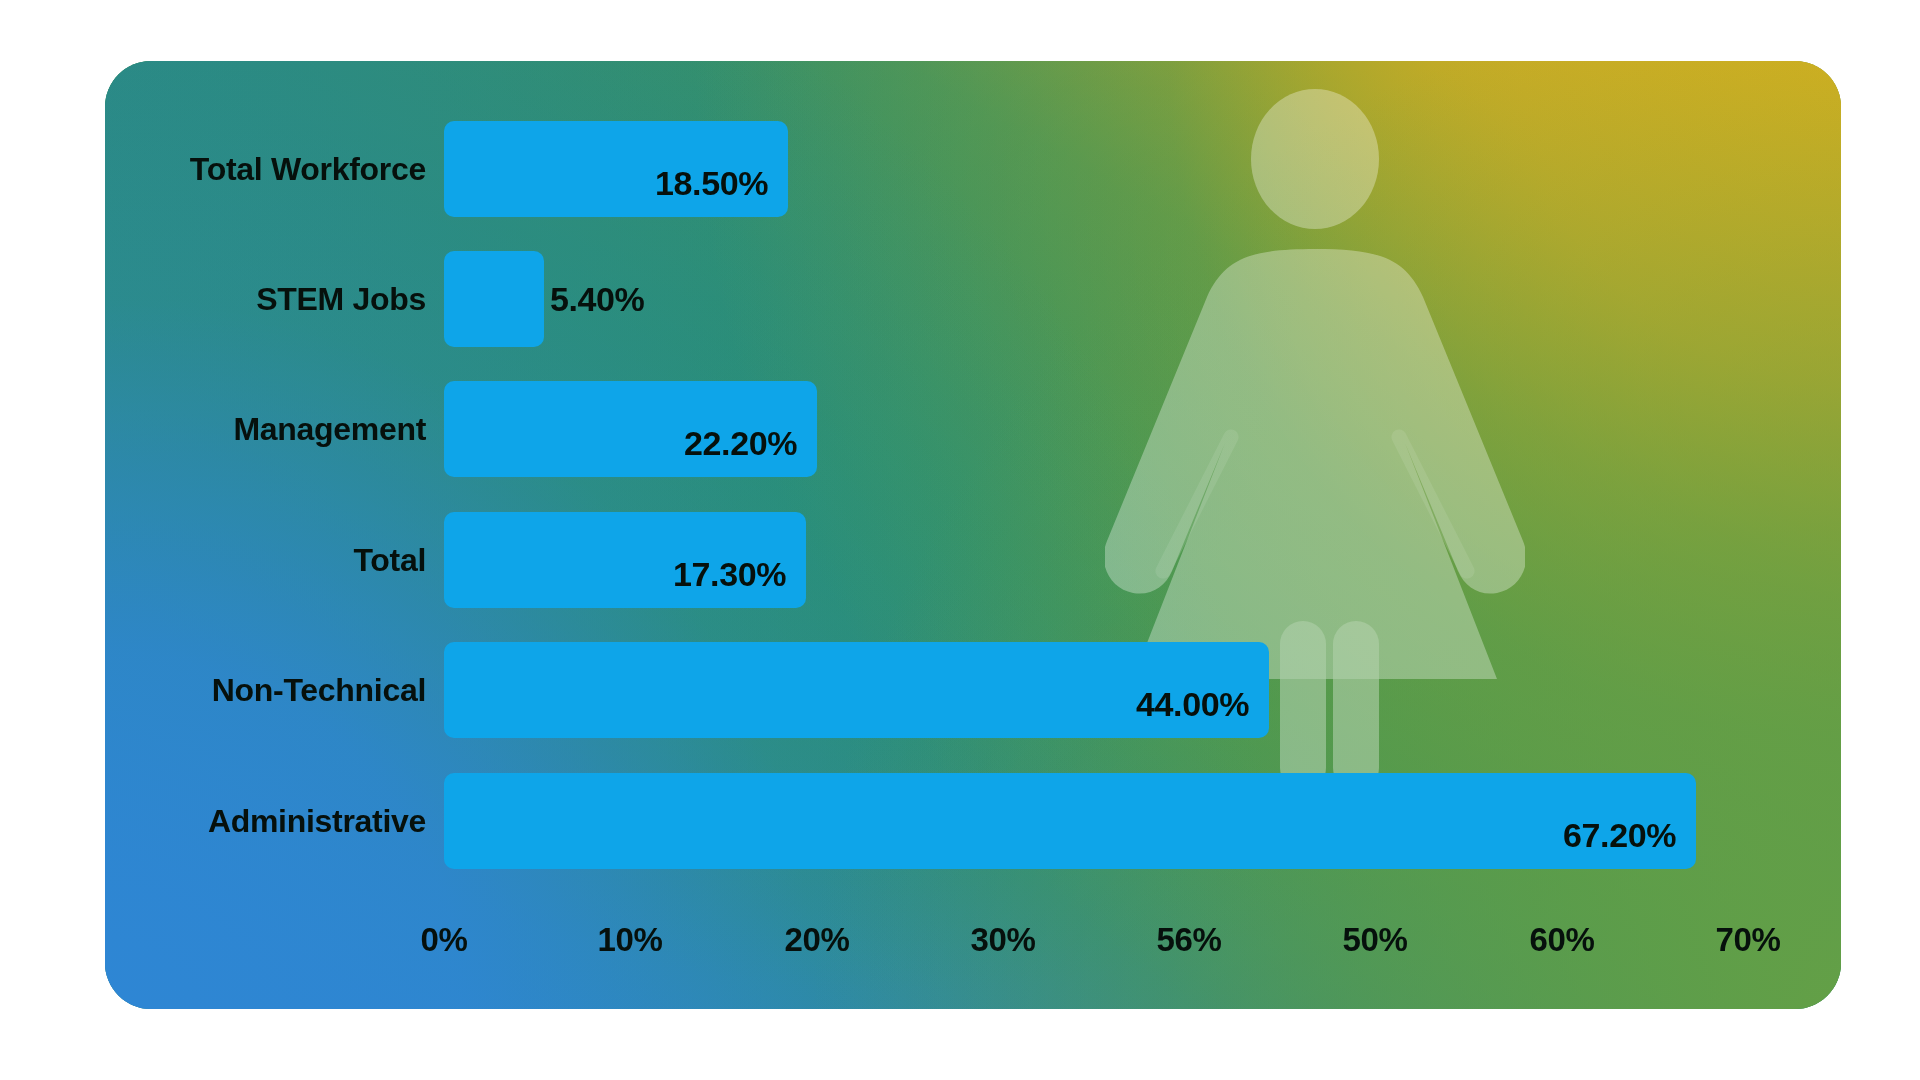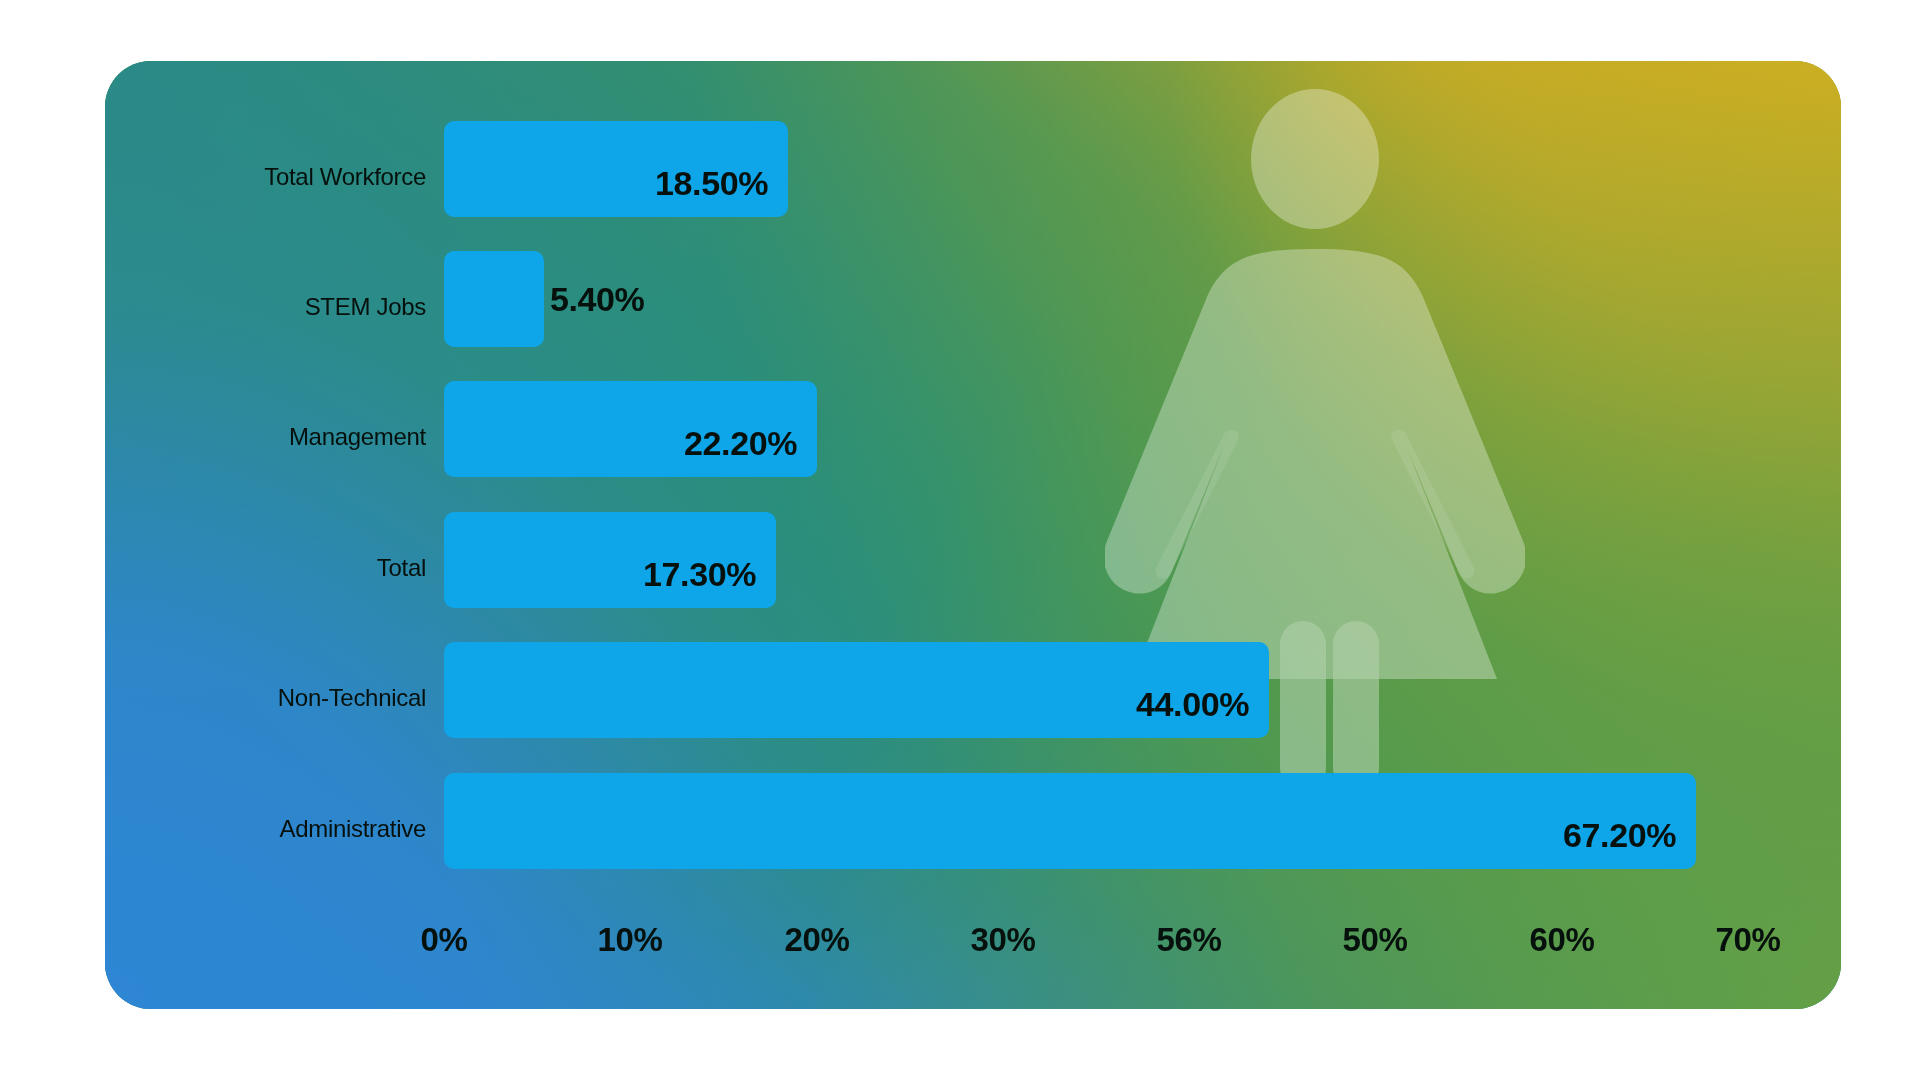--- a/index.html
+++ b/index.html
@@ -83,28 +83,28 @@
   }
   .row {
     position: absolute;
     left: 0;
     width: 100%;
     height: 124px;
   }
   .cat-label {
     position: absolute;
     right: 1397px;   
-    top: 8px;
+    top: 0;
     height: 124px;
     line-height: 124px;
     white-space: nowrap;
     text-align: right;
     color: #06100c;
-    font-size: 24px;
-    font-weight: 400;
+    font-size: 32px;
+    font-weight: 700;
     letter-spacing: -0.3px;
     padding-right: 18px;
   }
   .bar {
     position: absolute;
     left: 339px;
     top: 14px;
     height: 96px;
     background: #0ea5e9;
     border-radius: 10px;
@@ -202,21 +202,21 @@
 
       <div class="row" style="top:306px">
         <div class="cat-label">Management</div>
         <div class="bar" style="width:373px">
           <span class="bar-value inside">22.20%</span>
         </div>
       </div>
 
       <div class="row" style="top:437px">
         <div class="cat-label">Total</div>
-        <div class="bar" style="width:332px">
+        <div class="bar" style="width:362px">
           <span class="bar-value inside">17.30%</span>
         </div>
       </div>
 
       <div class="row" style="top:567px">
         <div class="cat-label">Non-Technical</div>
         <div class="bar" style="width:825px">
           <span class="bar-value inside">44.00%</span>
         </div>
       </div>

